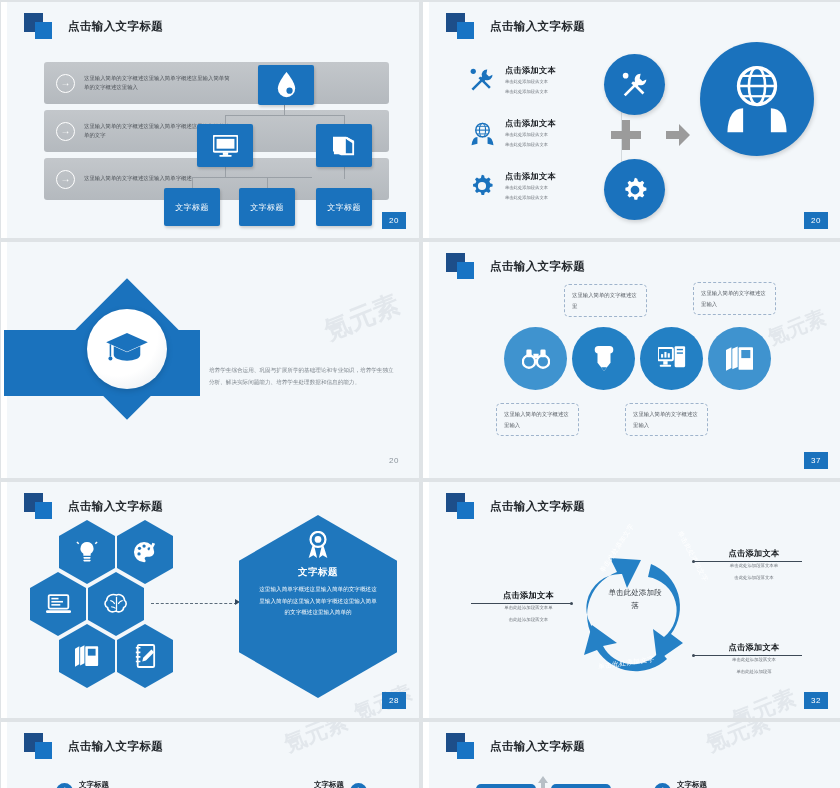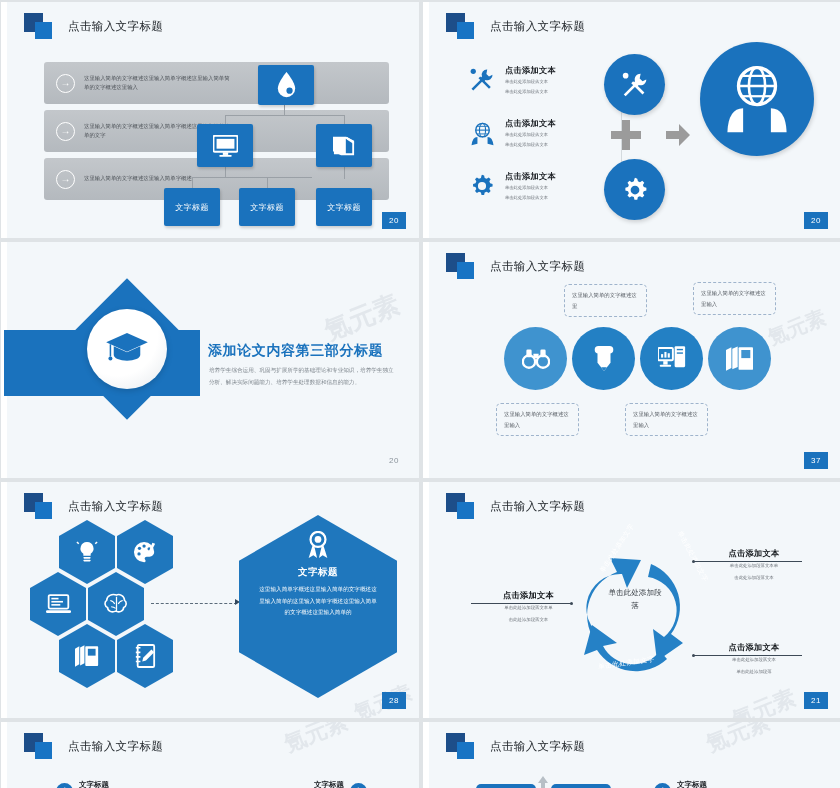--- a/index.html
+++ b/index.html
@@ -25,21 +25,21 @@
     border-left: 3px solid #fff;
   }
   .slide::before{
     content:""; position:absolute; left:0; top:0; bottom:0; width:3px; background:#ffffff;
   }
   
   .hdr { position:absolute; left:20px; top:11px; display:flex; align-items:center; }
   .logo { position:relative; width:34px; height:26px; flex:none; }
   .logo .sq1 { position:absolute; left:0; top:0; width:19px; height:19px; background:#1d4e89; }
   .logo .sq2 { position:absolute; left:11px; top:9px; width:17px; height:17px; background:#1874c4; }
-  .hdr-title { margin-left:10px; font-size:11.5px; font-weight:normal; color:#23282d; letter-spacing:.4px; white-space:nowrap;}
+  .hdr-title { margin-left:10px; font-size:11.5px; font-weight:bold; color:#23282d; letter-spacing:.4px; white-space:nowrap;}
   
   .pageno {
     position:absolute; right:13px; bottom:9px;
     min-width:24px; height:17px; background:#1a72bd; color:#fff;
     font-size:8px; display:flex; align-items:center; justify-content:center;
     padding:0 4px; letter-spacing:.5px;
   }
   .pageno.plain { background:transparent; color:#8b949c;margin-left:44px; }
 
   
@@ -303,21 +303,20 @@
     <div class="s3-band"></div>
     <div class="s3-dia"></div>
     <div class="s3-circ">
       <svg width="46" height="36" viewBox="0 0 48 38">
         <path d="M24 2 L46 12 L24 22 L2 12 z"></path>
         <path d="M10 16 v9 a14 6.5 0 0 0 28 0 v-9 l-14 6.4 z"></path>
         <line x1="6.5" y1="14" x2="6.5" y2="27" stroke="#1a72bd" stroke-width="1.6"></line>
         <circle cx="6.5" cy="29" r="2.1"></circle>
       </svg>
     </div>
-    <div class="s3-title">添加论文内容第三部分标题</div>
     <div class="s3-body">培养学生综合运用、巩固与扩展所学的基础理论和专业知识，培养学生独立分析、解决实际问题能力、培养学生处理数据和信息的能力。</div>
     <div class="wm" style="right:18px;top:58px;transform:rotate(-22deg);">氪元素</div>
     <div class="pageno plain">20</div>
   </div>
 
   <div class="slide">
     <div class="hdr">
       <div class="logo">
           <div class="sq1"></div>
           <div class="sq2"></div>
@@ -501,21 +500,21 @@
 
     <div style="position:absolute;left:268px;top:160px;width:120px;text-align:center;">
       <div class="lbl-h">点击添加文本</div>
       <div class="hline" style="left:0;top:13px;width:108px;"></div>
       <div class="dot" style="left:-2px;top:12px;"></div>
       <div class="lbl-p">单击此处添加段落文本</div>
       <div class="lbl-p">单击此处添加段落</div>
     </div>
 
     <div class="wm" style="right:44px;bottom:-6px;transform:rotate(-22deg);font-size:22px;">氪元素</div>
-    <div class="pageno">21</div>
+    <div class="pageno">32</div>
   </div>
 
   <div class="slide">
     <div class="hdr">
       <div class="logo">
           <div class="sq1"></div>
           <div class="sq2"></div>
         </div>
       <div class="hdr-title">点击输入文字标题</div>
     </div>

